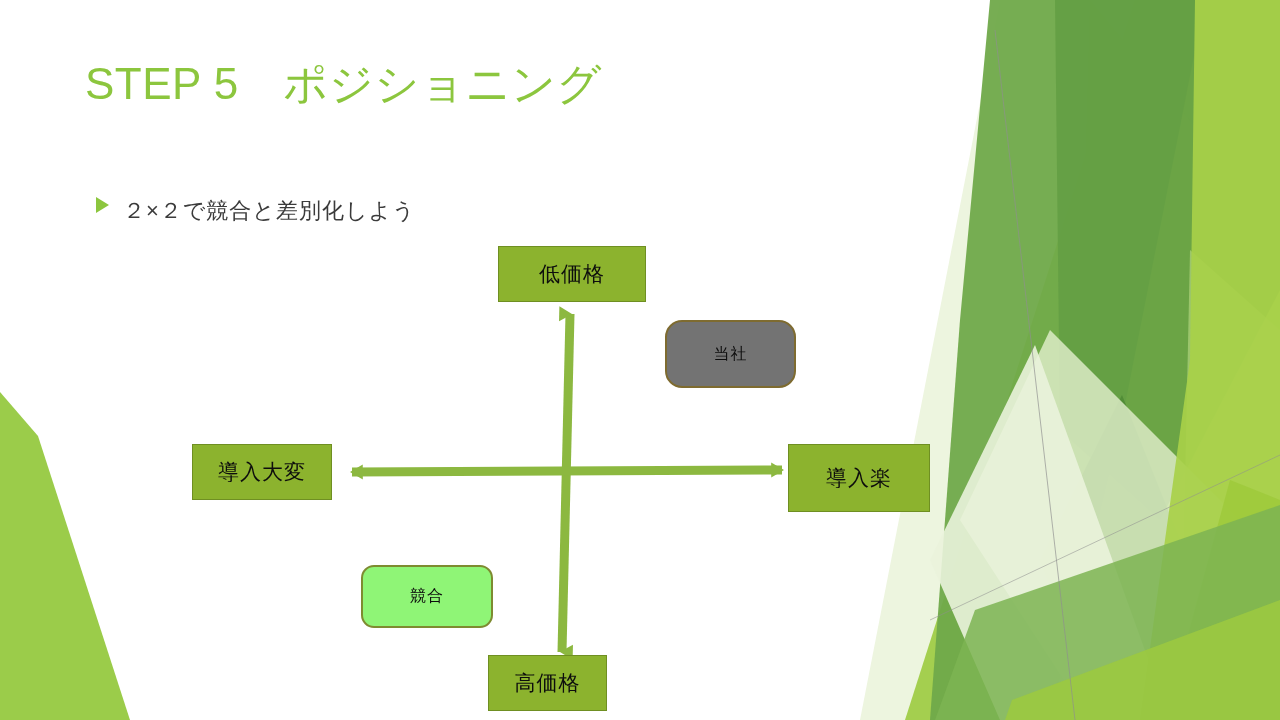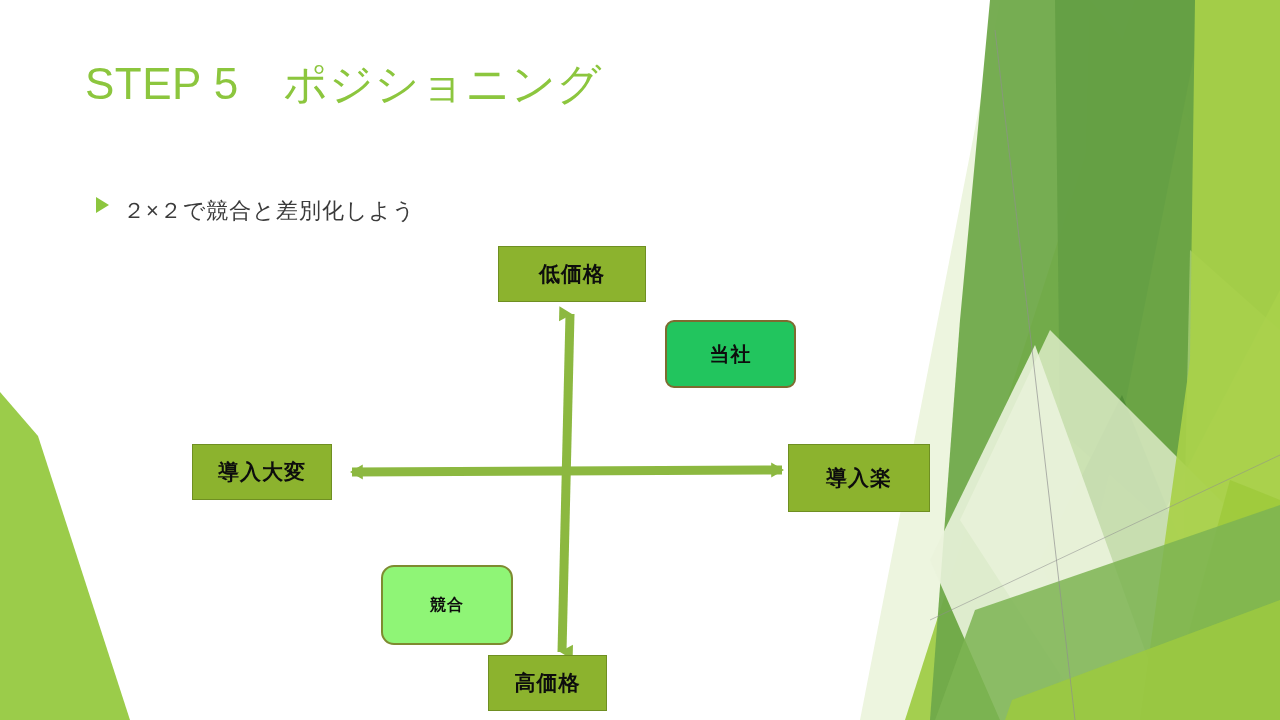--- a/index.html
+++ b/index.html
@@ -71,49 +71,49 @@
     left: 0;
     top: 0;
     width: 1280px;
     height: 720px;
   }
   .node {
     position: absolute;
     display: flex;
     align-items: center;
     justify-content: center;
-    font-weight: bold;
+    font-weight: normal;
     color: #0d0d0d;
     box-sizing: border-box;
     letter-spacing: 1px;
   }
   .node-axis {
     background: #8CB32E;
     border: 1px solid #6f8f22;
     font-size: 21px;
   }
   .node-pink {
-    background: #22c55e;
+    background: #737373;
     border: 2px solid #7E6B30;
-    border-radius: 9px;
-    font-size: 20px;
+    border-radius: 17px;
+    font-size: 16px;
   }
   .node-lightgreen {
     background: #8FF576;
     border: 2px solid #7E8B30;
     border-radius: 13px;
     font-size: 16px;
   }
 
   #node-low-price   { left: 498px; top: 246px; width: 148px; height: 56px; }
   #node-high-price  { left: 488px; top: 655px; width: 119px; height: 56px; }
   #node-hard-intro  { left: 192px; top: 444px; width: 140px; height: 56px; }
   #node-easy-intro  { left: 788px; top: 444px; width: 142px; height: 68px; }
   #node-our-company { left: 665px; top: 320px; width: 131px; height: 68px; }
-  #node-competitor  { left: 361px; top: 565px; width: 132px; height: 80px; margin-left: 20px; }
+  #node-competitor  { left: 361px; top: 565px; width: 132px; height: 63px; }
 
   #axis-svg {
     position: absolute;
     left: 0; top: 0;
     width: 1280px;
     height: 720px;
     pointer-events: none;
   }
 </style>
 </head>

